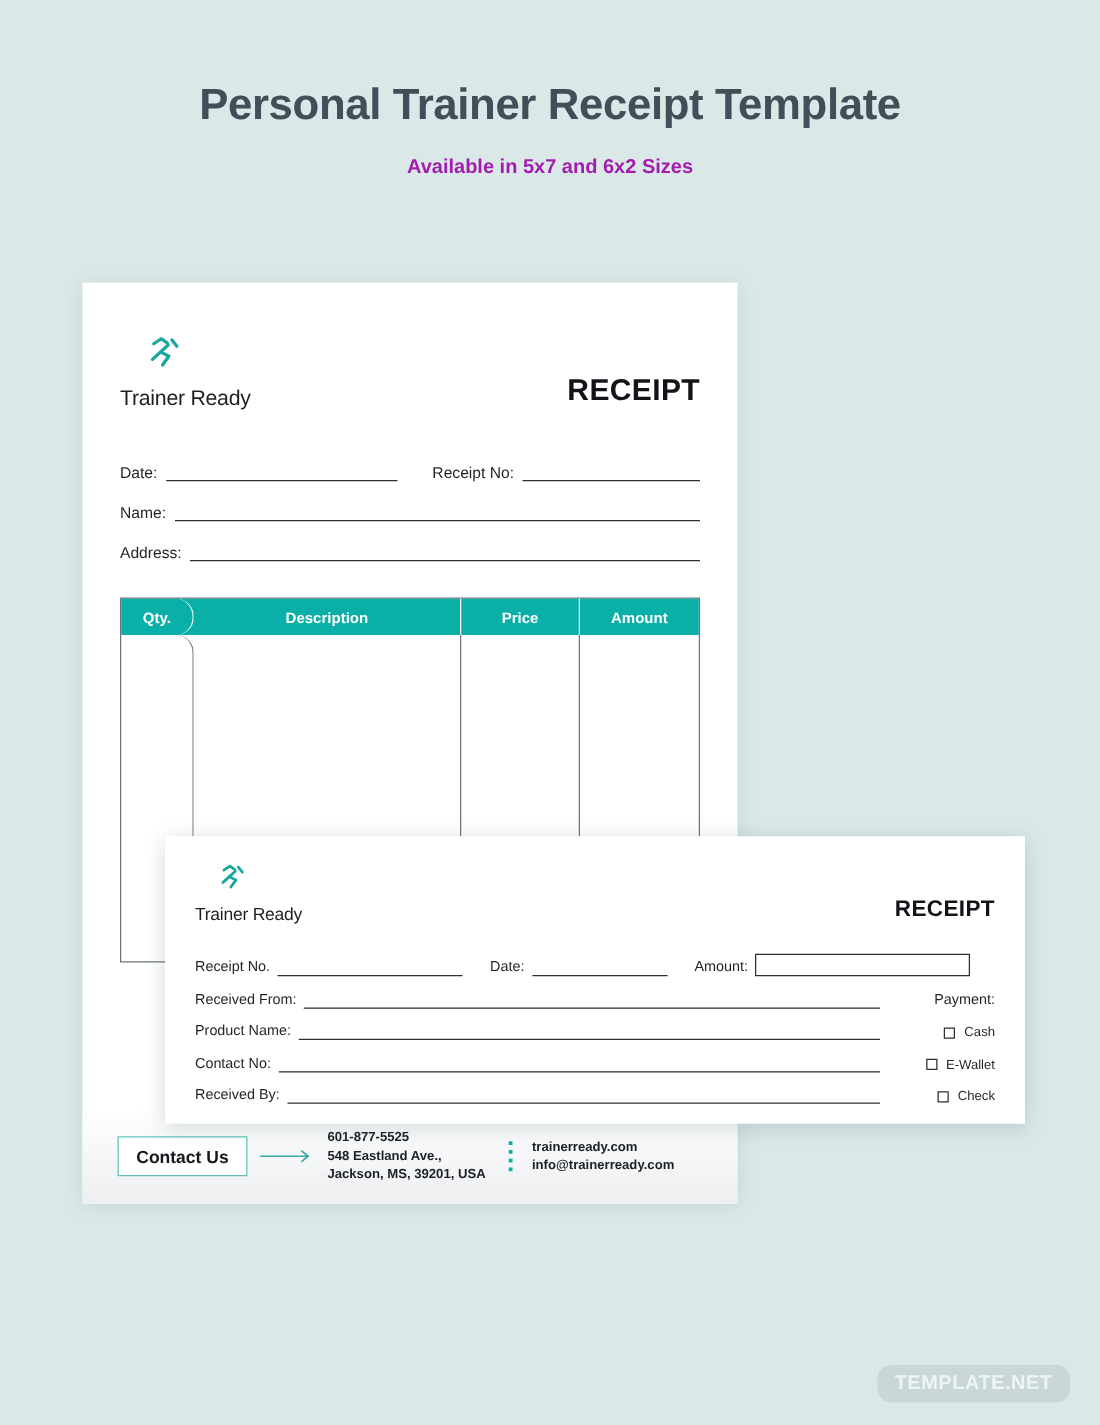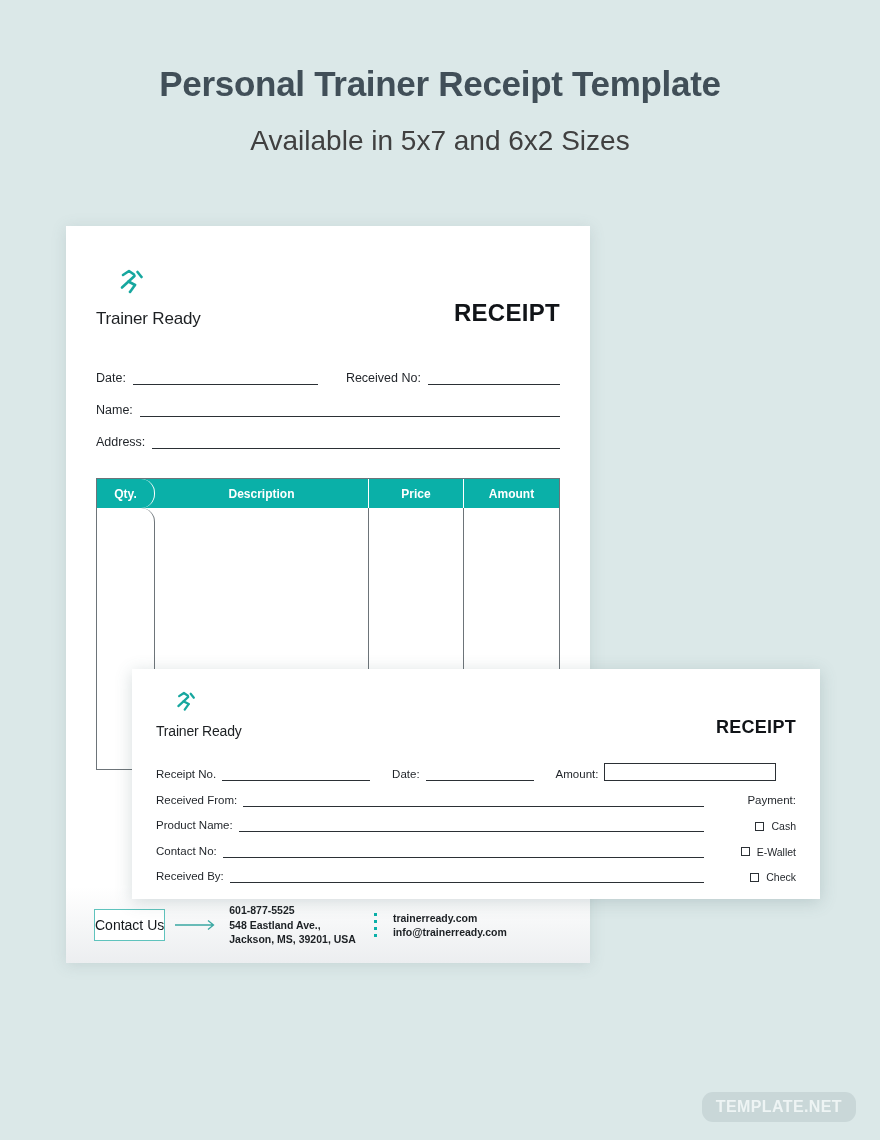--- a/index.html
+++ b/index.html
@@ -23,23 +23,23 @@
   }
   .page-title {
     font-size: 35px;
     font-weight: bold;
     color: #414f58;
     letter-spacing: -0.3px;
     line-height: 1.25;
   }
   .page-subtitle {
     margin-top: 19px;
-    font-size: 28px;
-    color: #404040;
-    font-weight: normal;
+    font-size: 16px;
+    color: #a21caf;
+    font-weight: bold;
   }
 
   
   .card-portrait {
     position: absolute;
     left: 66px;
     top: 226px;
     width: 524px;
     height: 737px;
     background: #ffffff;
@@ -132,23 +132,23 @@
     left: 0; bottom: 0;
     width: 524px;
     height: 76px;
     background: linear-gradient(180deg,#ffffff 0%,#eceef0 100%);
     display: flex;
     align-items: center;
     padding-left: 28px;
   }
   .contact-btn {
     border: 1.6px solid #5fc3bd;
-    padding: 7px 0;
+    padding: 7px 14px;
     font-size: 14px;
-    font-weight: normal;
+    font-weight: bold;
     color: #14181c;
     background: #fff;
     white-space: nowrap;
   }
   .arrow { margin: 0 10px; flex: none; }
   .addr-block {
     font-size: 10.5px;
     color: #1c2024;
     line-height: 14.5px;
     font-weight: bold;
@@ -296,21 +296,21 @@
         <div class="brand-name">Trainer Ready</div>
       </div>
       <div class="receipt-word">RECEIPT</div>
     </div>
 
     <div class="fields">
       <div class="field-row">
         <span class="f-label">Date:</span>
         <span class="f-line short"></span>
         <span class="f-gap"></span>
-        <span class="f-label">Received No:</span>
+        <span class="f-label">Receipt No:</span>
         <span class="f-line"></span>
       </div>
       <div class="field-row">
         <span class="f-label">Name:</span>
         <span class="f-line"></span>
       </div>
       <div class="field-row">
         <span class="f-label">Address:</span>
         <span class="f-line"></span>
       </div>

